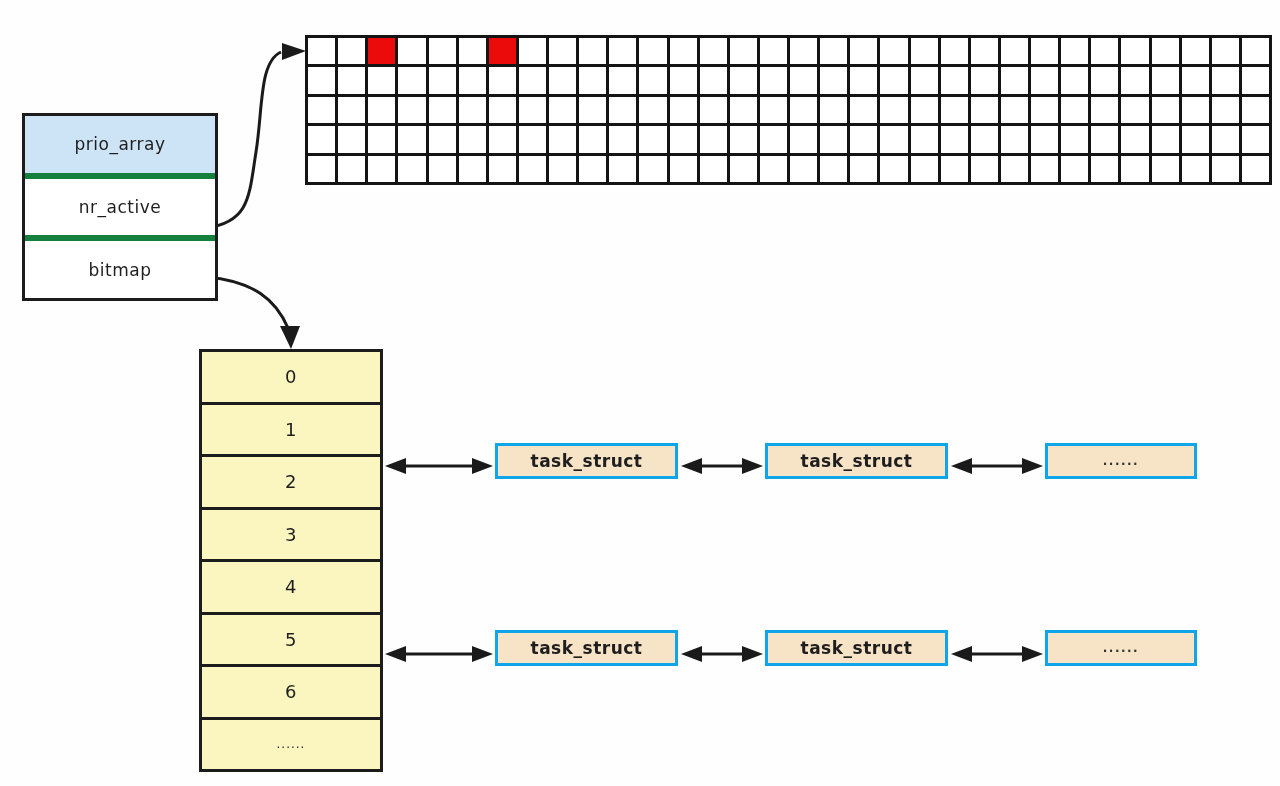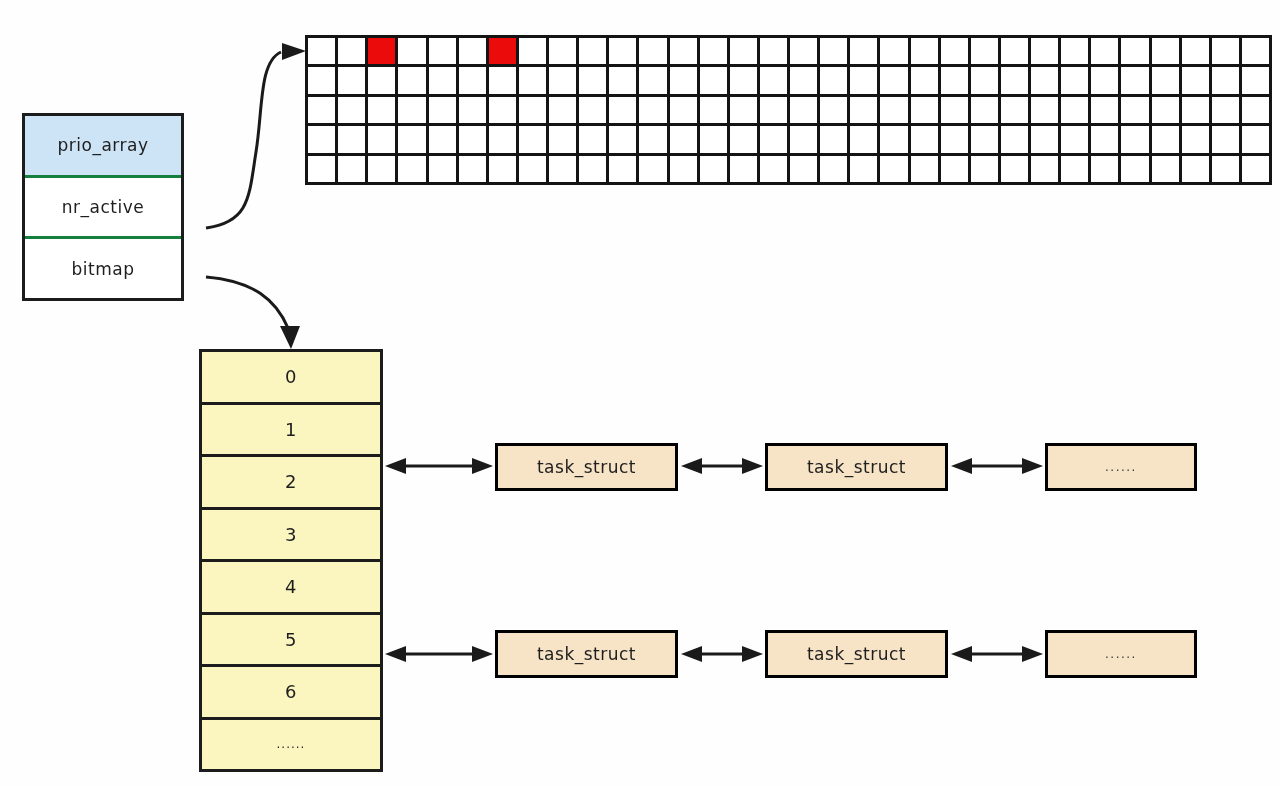--- a/index.html
+++ b/index.html
@@ -8,29 +8,29 @@
     width:1280px;height:786px;
     background:#fefefe;
     font-family:"DejaVu Sans", sans-serif;
     color:#1e1e1e;
     overflow:hidden;
   }
   svg.connectors{position:absolute;left:0;top:0;pointer-events:none;}
 
   
   .struct{
-    position:absolute;left:22px;top:113px;width:162px;height:188px;
+    position:absolute;left:22px;top:113px;width:196px;height:188px;
     border:3px solid #1c1c1c;background:#a21caf;
     display:flex;flex-direction:column;box-sizing:border-box;
   }
   .srow{
     flex:1;display:flex;align-items:center;justify-content:center;
     font-size:17px;letter-spacing:0.5px;background:#ffffff;
   }
-  .srow + .srow{border-top:3px solid #15803d;}
+  .srow + .srow{border-top:6px solid #15803d;}
   .srow.header{background:var(--header_blue,#cde4f6);}
 
   
   .bitmap-grid{
     position:absolute;left:305px;top:35px;width:967px;height:150px;
     box-sizing:border-box;border:3px solid #141414;background:#141414;
     display:grid;grid-auto-rows:1fr;gap:3px;
   }
   .bit-cell{background:#ffffff;}
   .bit-cell.set{background:var(--bit_red,#ec0b0b);}
@@ -43,24 +43,24 @@
   }
   .qcell{
     flex:1;display:flex;align-items:center;justify-content:center;
     font-size:18px;letter-spacing:0.5px;background:var(--queue_yellow,#fbf6c0);
   }
   .qcell + .qcell{border-top:3px solid #1c1c1c;}
   .qcell.dots{font-size:12px;letter-spacing:1px;}
 
   
   .task-box{
-    position:absolute;width:183px;height:48px;box-sizing:border-box;
-    border:3px solid #000000;background:var(--task_peach,#f7e3c6);
+    position:absolute;width:183px;height:36px;box-sizing:border-box;
+    border:3px solid #0ea5e9;background:var(--task_peach,#f7e3c6);
     display:flex;align-items:center;justify-content:center;
-    font-size:17px;letter-spacing:0.5px;
+    font-size:17px;letter-spacing:0.5px;font-weight:bold;
   }
   .task-box.dots{width:152px;font-size:12px;letter-spacing:1.5px;color:#333;}
 </style>
 </head>
 <body>
 
 <div class="canvas">
 
   <svg class="connectors" width="1280" height="786" viewBox="0 0 1280 786">
 

